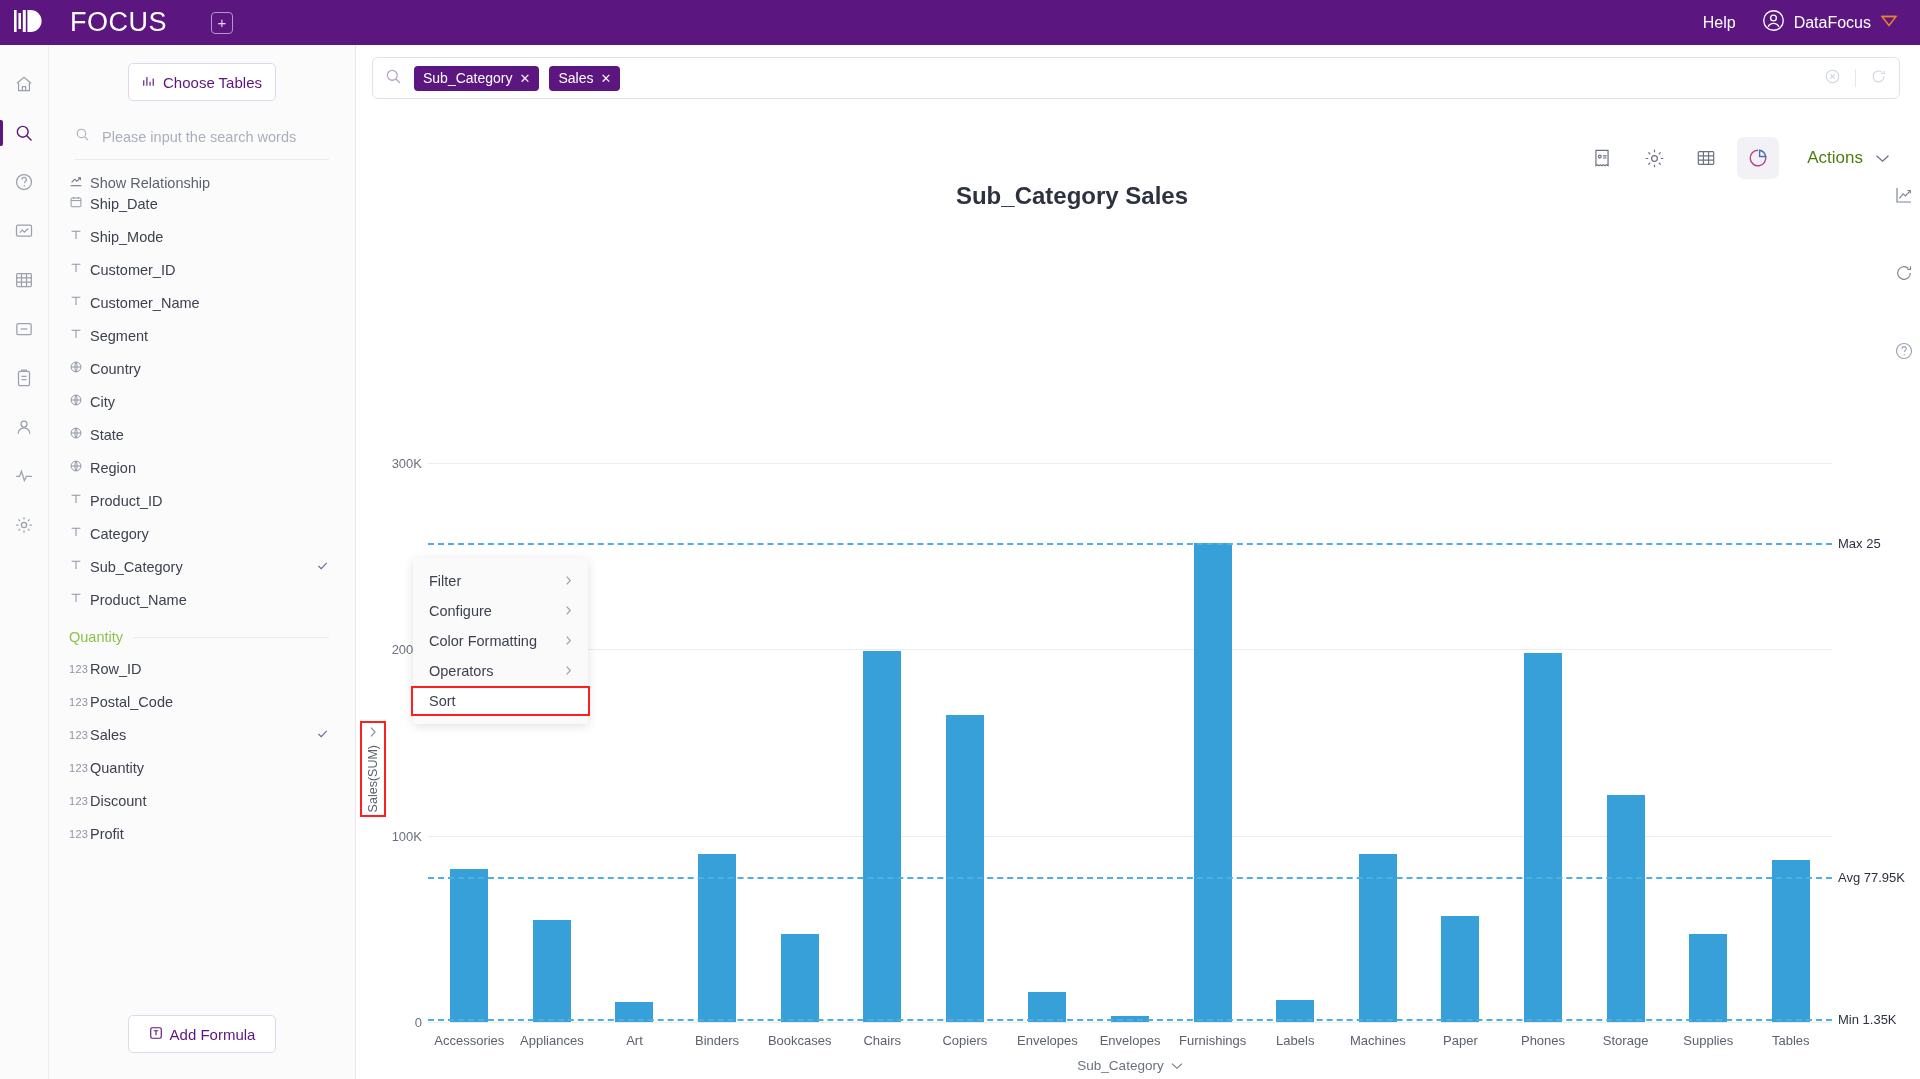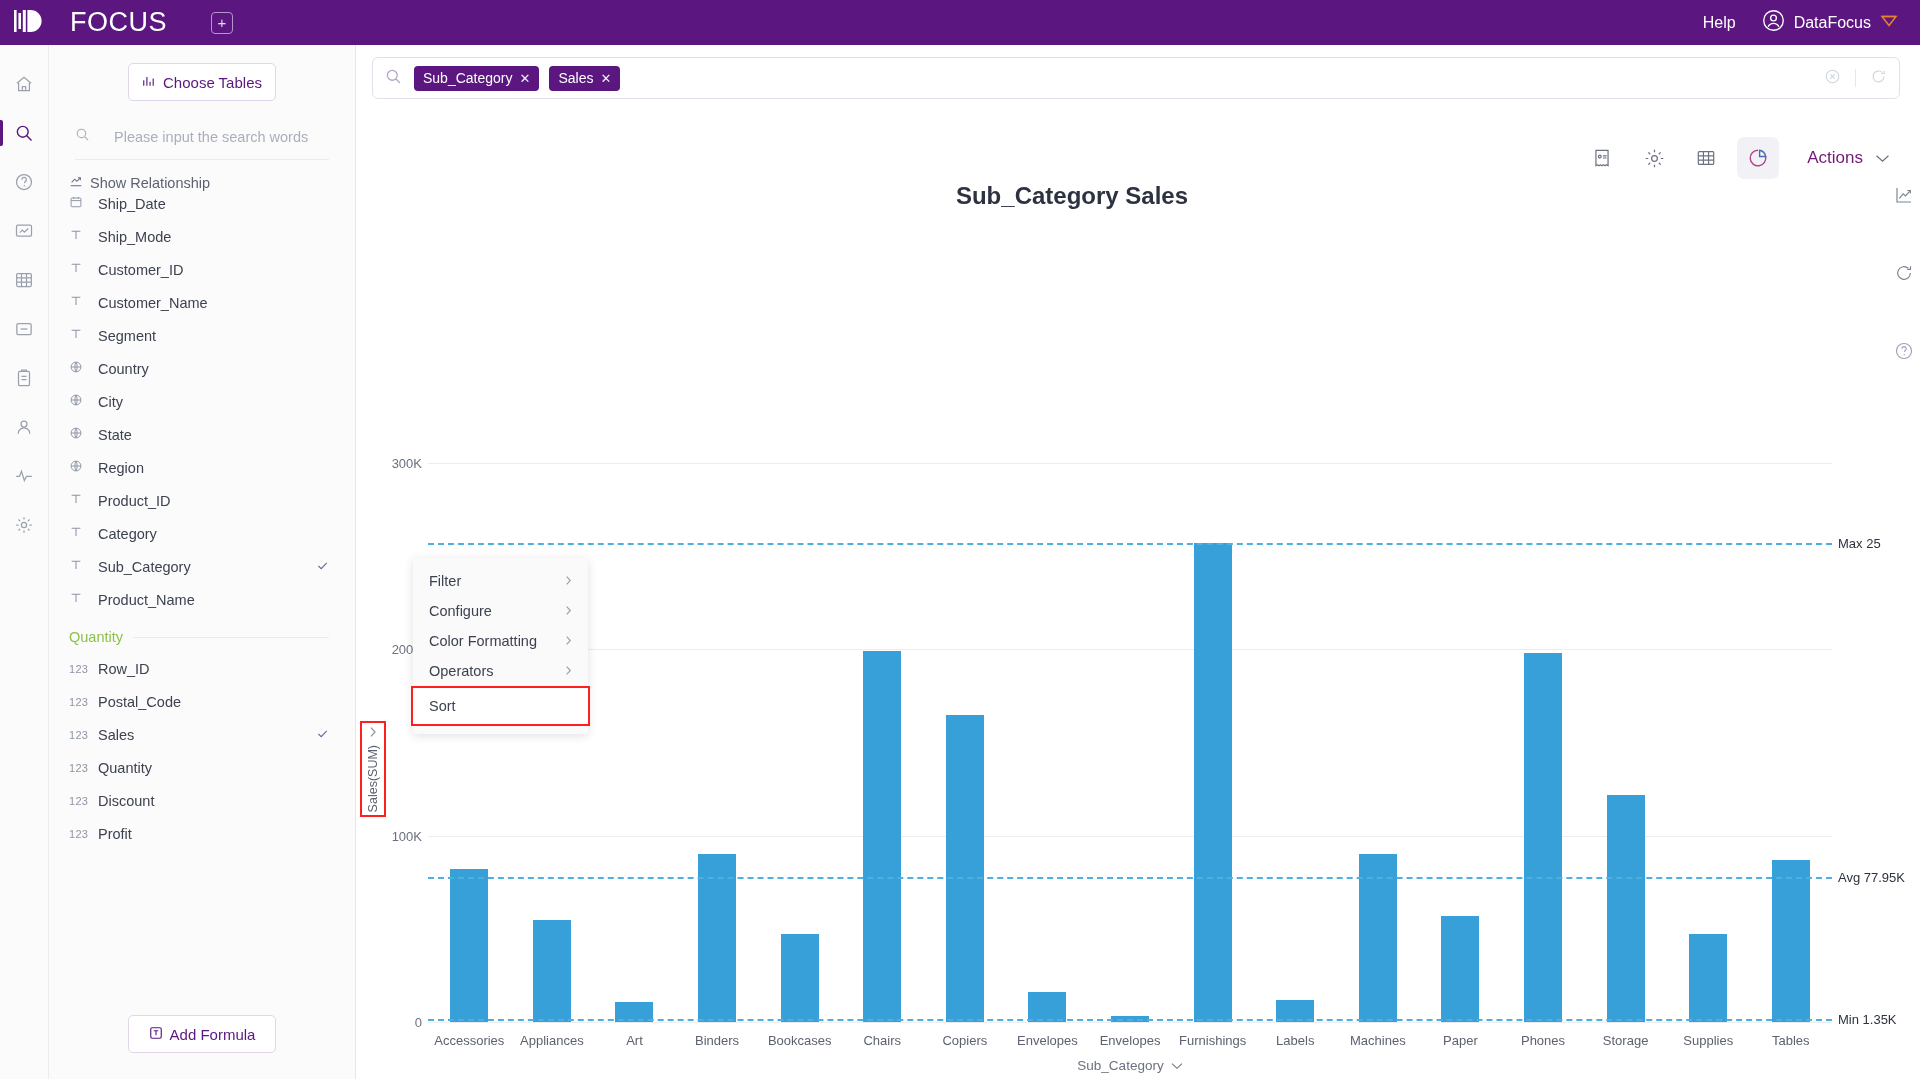--- a/index.html
+++ b/index.html
@@ -65,39 +65,39 @@
   .panel-head { padding: 18px 26px 0 26px; }
   .choose-tables {
     width: 148px; height: 38px; margin: 0 auto;
     border: 1px solid #e2d7ea; border-radius: 5px; background: #ffffff;
     color: #5b1680; font-size: 15px;
     display: flex; align-items: center; justify-content: center; gap: 7px;
   }
   .panel-search {
     margin: 26px 26px 0 26px; padding-bottom: 13px;
     border-bottom: 1px solid #eceaf0;
-    display: flex; align-items: center; gap: 24px;
+    display: flex; align-items: center; gap: 12px;
   }
   .panel-search-input {
     border: none; outline: none; background: transparent;
     font-family: "Liberation Sans", sans-serif; font-size: 14.5px;
     color: #9aa0ae; width: 200px;
   }
   .panel-search-input::placeholder { color: #a9aeba; }
   .show-rel {
     margin: 14px 26px 0 20px; display: flex; align-items: center; gap: 7px;
     font-size: 14.5px; color: #5c6270;
   }
   .field-scroll {
     margin-top: 6px; flex: 1 1 auto; overflow: hidden;
     padding: 0 26px 0 20px; position: relative;
   }
   .field-clip { position: relative; top: -10px; }
   .field-row {
-    height: 33px; display: flex; align-items: center; gap: 13px;
+    height: 33px; display: flex; align-items: center; gap: 5px;
     font-size: 14.5px; color: #3d4250;
   }
   .ficon {
     width: 16px; flex: 0 0 16px; text-align: left;
     font-size: 13px; color: #8e95a4;
   }
   .fname { flex: 1 1 auto; }
   .fcheck { color: #7b5ea0; font-size: 13px; }
   .measure-head {
     display: flex; align-items: center; gap: 10px;
@@ -137,21 +137,21 @@
     display: flex; align-items: center; gap: 10px;
   }
   .tb-btn {
     width: 42px; height: 42px; border-radius: 7px;
     display: flex; align-items: center; justify-content: center;
     color: #6b7180;
   }
   .tb-btn.active { background: #f2f2f6; }
   .actions-btn {
     margin-left: 18px; display: flex; align-items: center; gap: 12px;
-    font-size: 17px; color: #701a75; padding-right: 6px;
+    font-size: 17px; color: #4d7c0f; padding-right: 6px;
   }
 
   
   .chart-title {
     position: absolute; top: 182px; left: 372px; width: 1400px;
     text-align: center; font-size: 24px; color: #2d3240; font-weight: 700;
   }
   .plot {
     position: absolute; left: 356px; top: 225px;
     width: 1564px; height: 854px;
@@ -216,21 +216,21 @@
     box-shadow: 0 2px 10px rgba(40,45,60,.14);
     padding: 8px 0;
   }
   .ctx-item {
     height: 30px; display: flex; align-items: center;
     padding: 0 15px 0 16px; font-size: 14.5px; color: #3d4250;
   }
   .ctx-item .chev { margin-left: auto; color: #9aa0ae; font-size: 13px; }
   .ctx-item.highlight {
     border: 2px solid #ff1f1f; background: #ffffff;
-    height: 40px; margin: 0 -2px;
+    height: 30px; margin: 0 -2px;
   }
 </style>
 </head>
 <body>
 
 <div class="topbar">
   <div class="logo-wrap">
     <span class="logo-mark">
       <svg width="34" height="26" viewBox="0 0 34 26">
         <rect x="0" y="2" width="2.6" height="22" fill="#fff"></rect>

